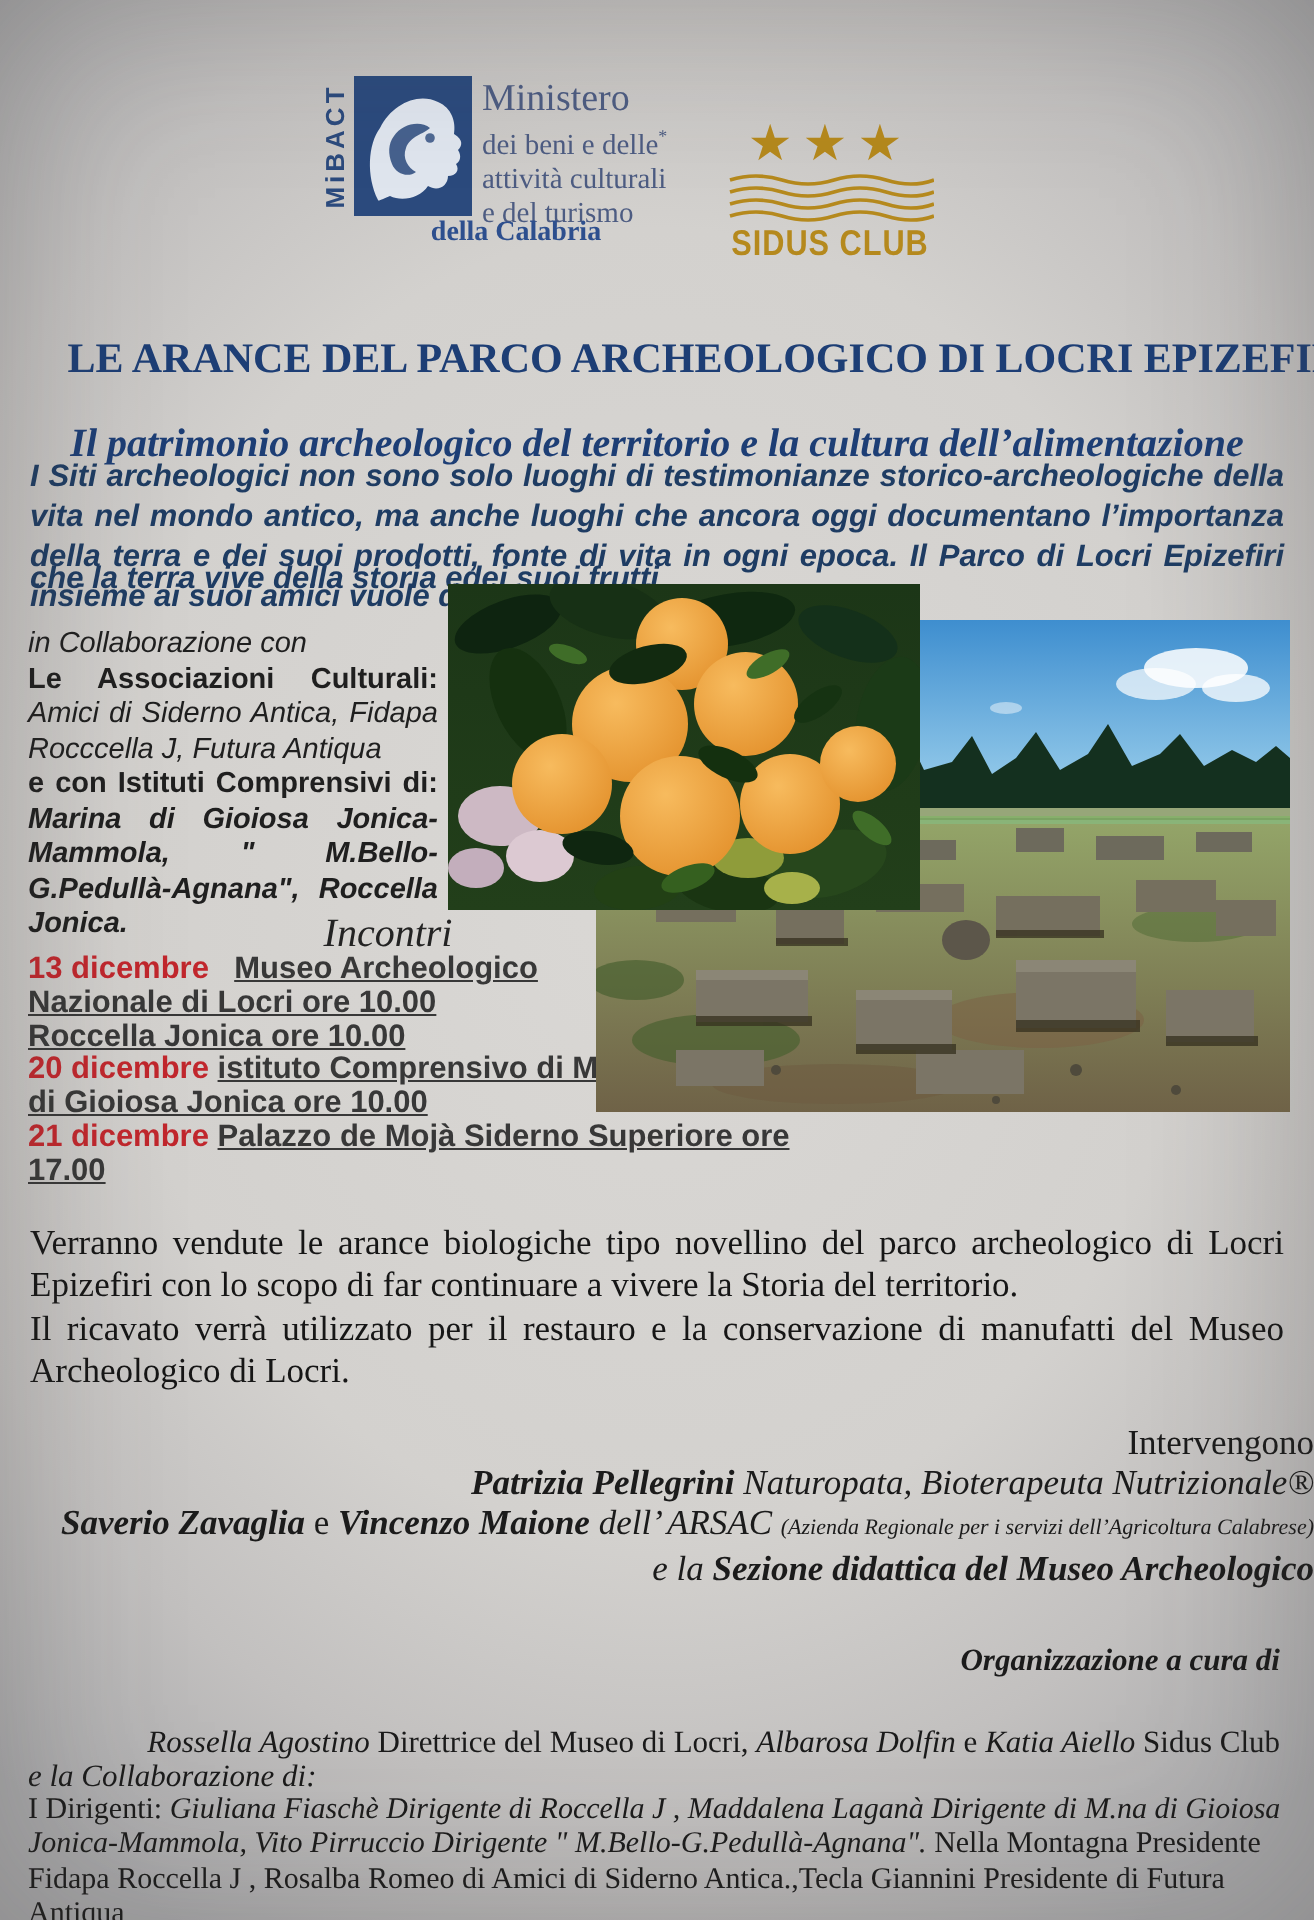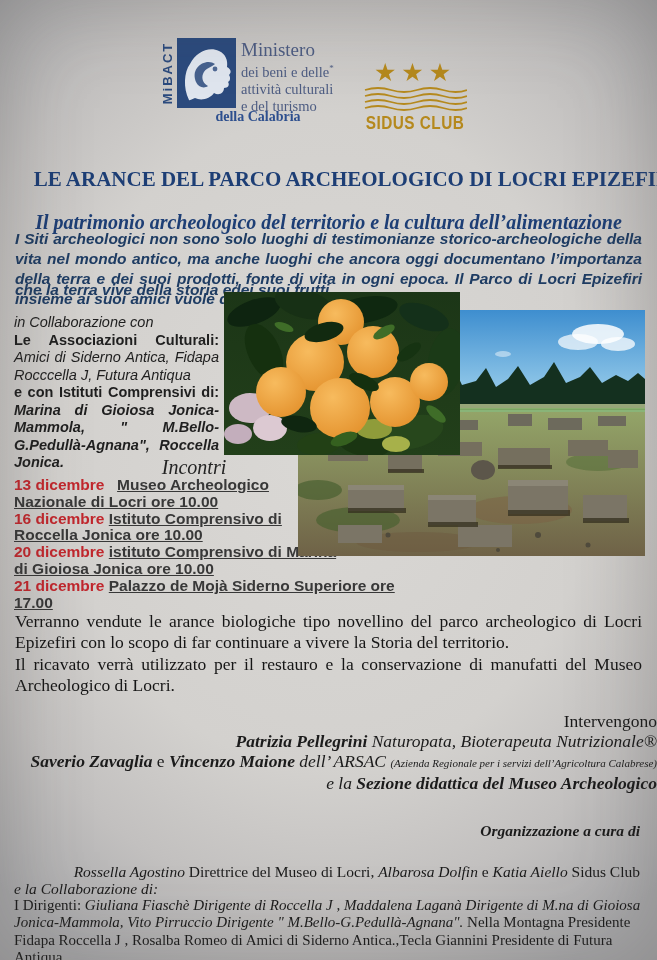--- a/index.html
+++ b/index.html
@@ -263,24 +263,20 @@
   <div class="abs m-heading">Incontri</div>
   <div class="abs meetings">
     <div class="mline">
       <span class="mdate">13 dicembre</span>&nbsp;
       <span class="mvenue first">Museo Archeologico</span>
     </div>
     <div class="mline">
       <span class="mvenue">Nazionale di Locri ore 10.00</span>
     </div>
     <div class="mline">
-      <span class="mdate">16 dicembre</span>
-      <span class="mvenue">Istituto Comprensivo di</span>
-    </div>
-    <div class="mline">
       <span class="mvenue">Roccella Jonica ore 10.00</span>
     </div>
     <div class="mline">
       <span class="mdate">20 dicembre</span>
       <span class="mvenue">istituto Comprensivo di Marina</span>
     </div>
     <div class="mline">
       <span class="mvenue">di Gioiosa Jonica ore 10.00</span>
     </div>
     <div class="mline">

